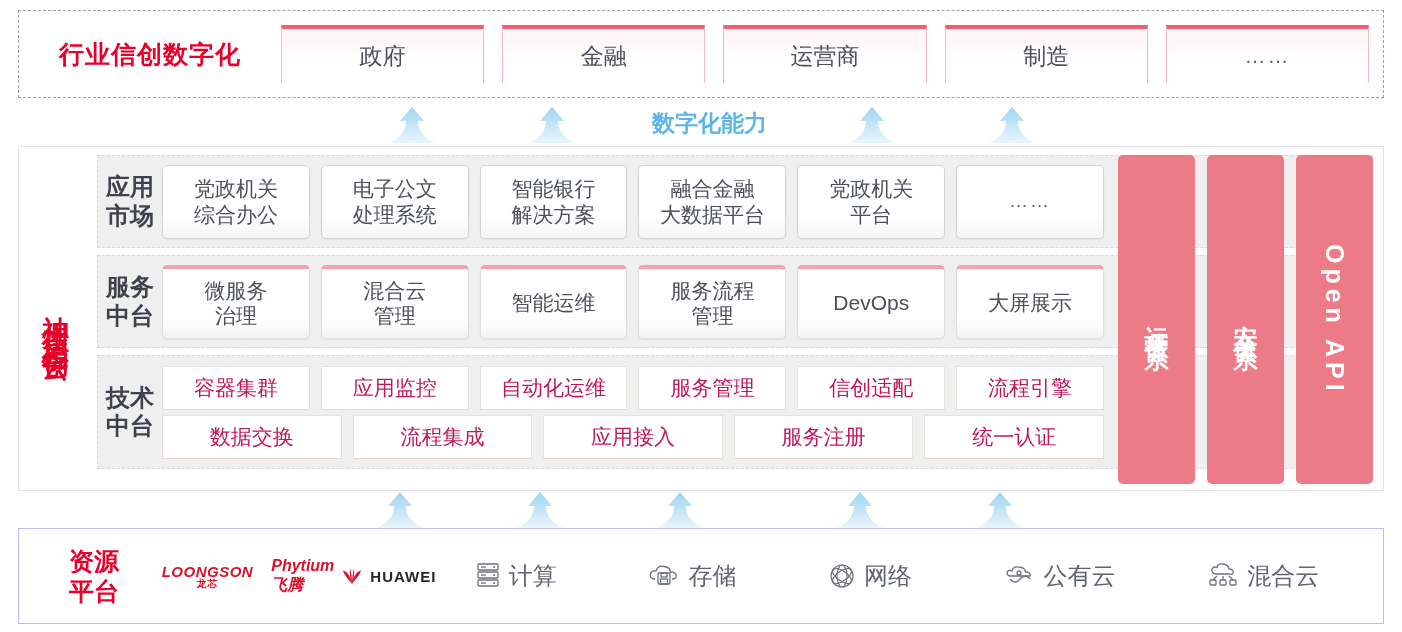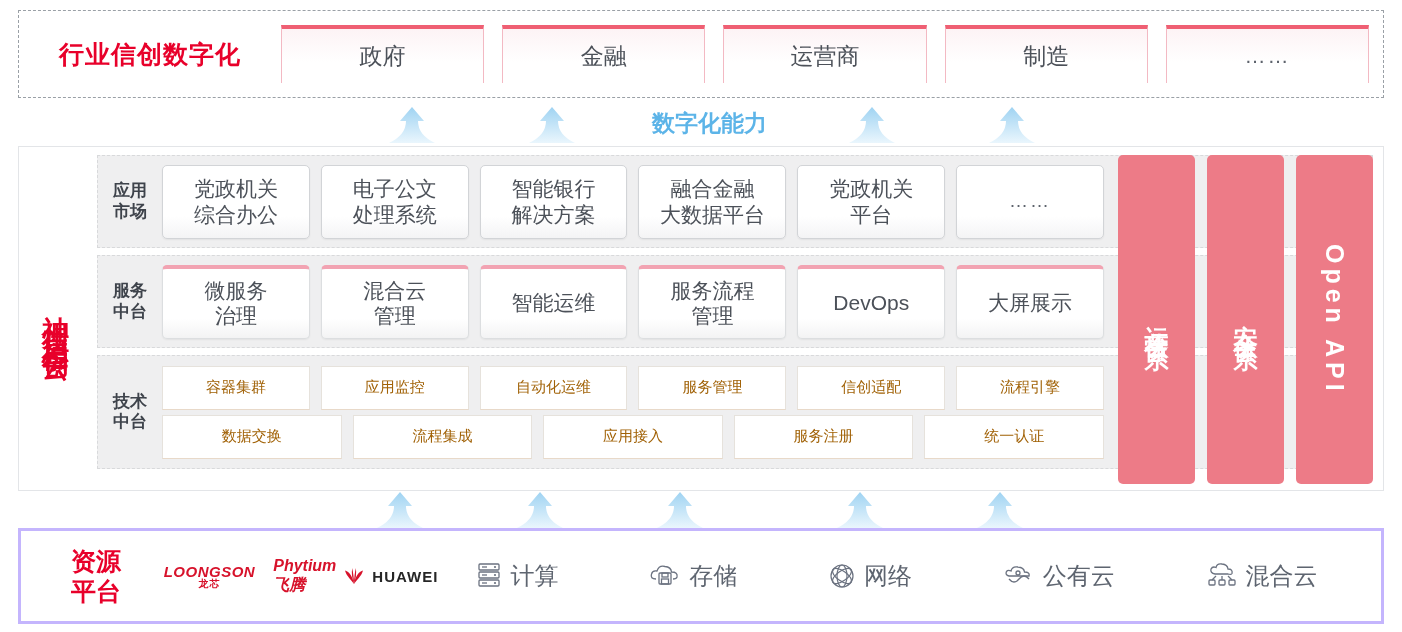--- a/index.html
+++ b/index.html
@@ -85,21 +85,21 @@
     border:1px dashed #d8d9db;
     box-sizing:border-box;
     position:relative;
   }
   .tier-app{height:93px;}
   .tier-svc{height:93px;}
   .tier-tech{height:114px;}
   .tier-label{
     width:64px;flex:0 0 64px;
     display:flex;align-items:center;justify-content:center;
-    font-weight:bold;font-size:17px;color:#3e434b;line-height:1.18;
+    font-weight:bold;font-size:24px;color:#3e434b;line-height:1.18;
     text-align:center;
   }
   .tier-cards{
     flex:1;display:flex;gap:11px;align-items:center;
     padding:0 10px 0 0;
     min-width:0;
   }
   .tier-cards.two-rows{
     flex-direction:column;gap:5px;justify-content:center;
   }
@@ -131,21 +131,21 @@
     box-shadow:0 1px 2px rgba(0,0,0,.06);
   }
 
   
   .tech-card{
     flex:1;height:44px;
     background:#ffffff;
     border:1px solid #e6e2dc;
     border-bottom:1px solid #e8d9c9;
     display:flex;align-items:center;justify-content:center;
-    text-align:center;font-size:15px;color:#a16207;
+    text-align:center;font-size:21px;color:#be185d;
     box-sizing:border-box;
   }
 
   
   .pillars{
     position:absolute;right:10px;top:8px;
     width:255px;height:329px;
     display:flex;gap:12px;
   }
   .pillar{
@@ -166,21 +166,21 @@
   }
 
   
   .arrow-row-bottom{
     position:absolute;left:0;top:492px;width:1402px;height:38px;
   }
 
   
   .resource-box{
     position:absolute;left:18px;top:528px;width:1366px;height:96px;
-    border:3px solid #c4b5fd;
+    border:1px solid #c4b5fd;
     box-sizing:border-box;background:#fff;
     display:flex;align-items:center;
   }
   .res-title{
     width:150px;flex:0 0 150px;
     text-align:center;
     color:#e8002a;font-weight:bold;font-size:25px;line-height:1.22;
   }
   .res-logos{
     width:260px;flex:0 0 260px;

